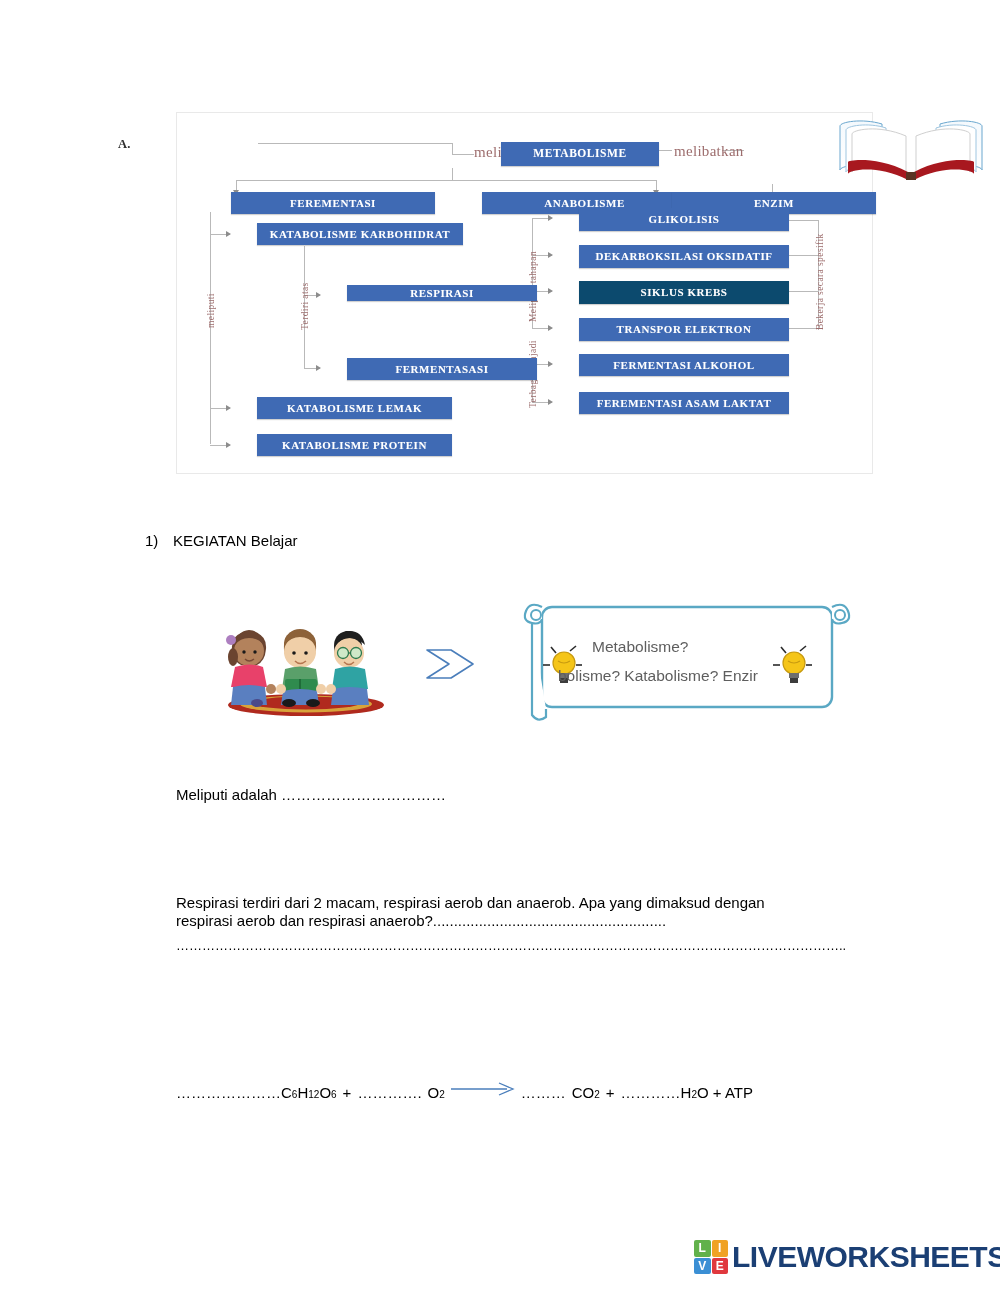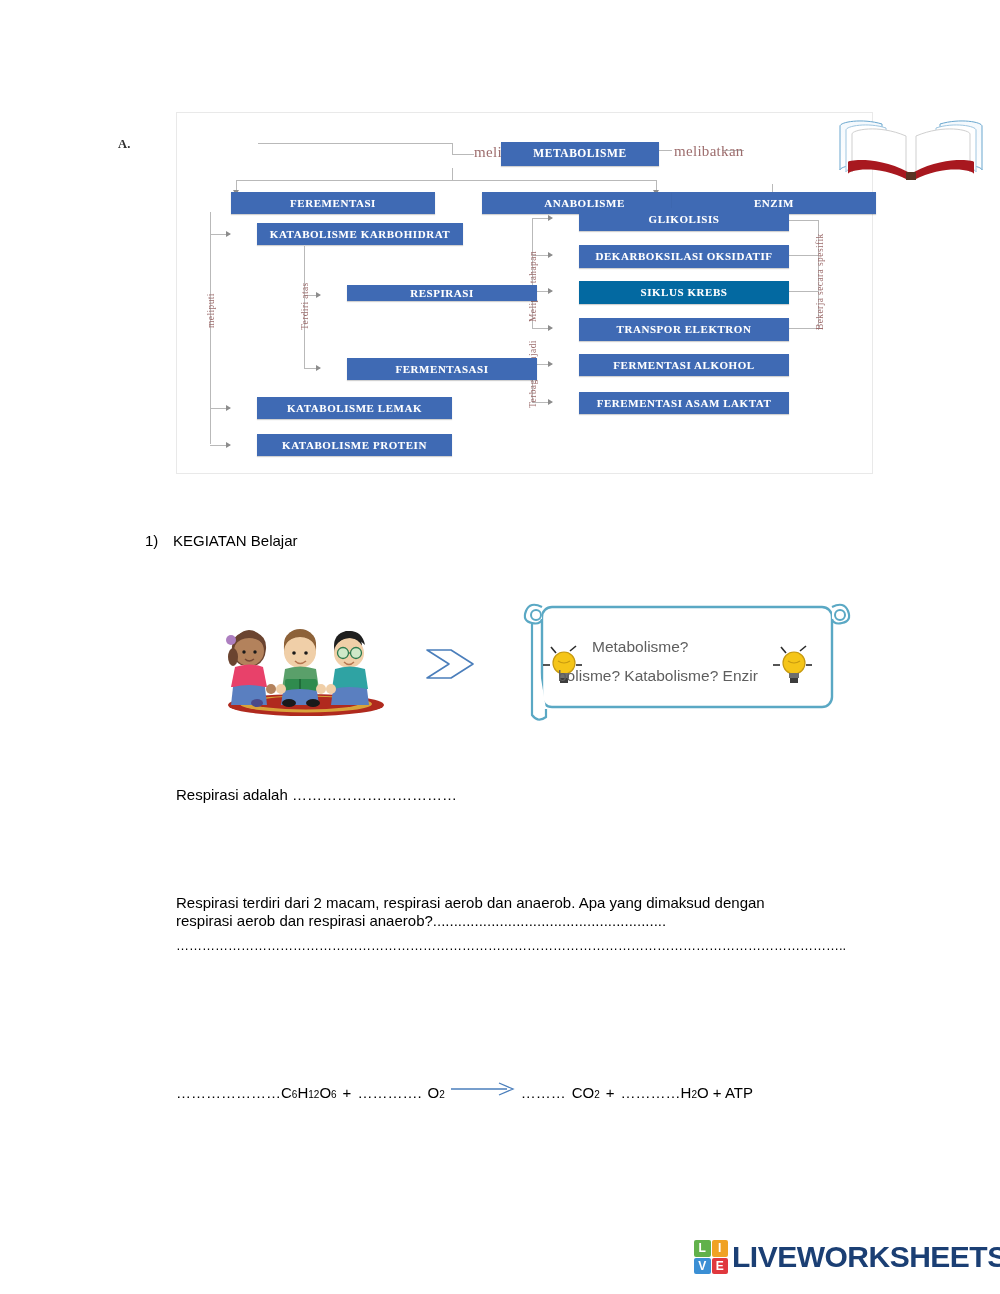--- a/index.html
+++ b/index.html
@@ -368,21 +368,21 @@
     <div class="node" style="left: 202px; top: 246px; width: 190px; height: 22px; font-size: 11px; background: rgb(63, 106, 180); color: rgb(255, 255, 255);">FERMENTASASI</div>
 
     <div class="node" style="left: 112px; top: 285px; width: 195px; height: 22px; font-size: 11px; background: rgb(63, 106, 180); color: rgb(255, 255, 255);">KATABOLISME LEMAK</div>
 
     <div class="node" style="left: 112px; top: 322px; width: 195px; height: 22px; font-size: 11px; background: rgb(63, 106, 180); color: rgb(255, 255, 255);">KATABOLISME PROTEIN</div>
 
     <div class="node" style="left: 434px; top: 96px; width: 210px; height: 23px; font-size: 11px; background: rgb(63, 106, 180); color: rgb(255, 255, 255);">GLIKOLISIS</div>
 
     <div class="node" style="left: 434px; top: 133px; width: 210px; height: 23px; font-size: 11px; background: rgb(63, 106, 180); color: rgb(255, 255, 255);">DEKARBOKSILASI OKSIDATIF</div>
 
-    <div class="node" style="left: 434px; top: 169px; width: 210px; height: 23px; font-size: 11px; background: #0369a1; color: rgb(255, 255, 255);">SIKLUS KREBS</div>
+    <div class="node" style="left: 434px; top: 169px; width: 210px; height: 23px; font-size: 11px; background: #0c4a6e; color: rgb(255, 255, 255);">SIKLUS KREBS</div>
 
     <div class="node" style="left: 434px; top: 206px; width: 210px; height: 23px; font-size: 11px; background: rgb(63, 106, 180); color: rgb(255, 255, 255);">TRANSPOR ELEKTRON</div>
 
     <div class="node" style="left: 434px; top: 242px; width: 210px; height: 22px; font-size: 11px; background: rgb(63, 106, 180); color: rgb(255, 255, 255);">FERMENTASI ALKOHOL</div>
 
     <div class="node" style="left: 434px; top: 280px; width: 210px; height: 22px; font-size: 11px; background: rgb(63, 106, 180); color: rgb(255, 255, 255);">FEREMENTASI ASAM LAKTAT</div>
   </div>
 
   <div id="kegiatan-row">
     <span class="num">1)</span><span>KEGIATAN Belajar</span>
@@ -480,21 +480,21 @@
           <path d="M-2 -2 q6 4 12 0" stroke="#c79a10" stroke-width="1.2" fill="none"></path>
           <rect x="-1" y="10" width="10" height="5" fill="#6e6e6e"></rect>
           <rect x="0" y="15" width="8" height="5" fill="#3c3c3c"></rect>
         </g>
       </svg>
       <div class="scroll-line" id="scroll-line-1">Metabolisme?</div>
       <div class="scroll-line" id="scroll-line-2">bolisme? Katabolisme? Enzir</div>
     </div>
   </div>
 
-  <div class="doc-text" style="left:176px; top:783px; width:600px;">Respirasi adalah ……………………………</div>
+  <div class="doc-text" style="left:176px; top:783px; width:600px;">Meliputi adalah ……………………………</div>
 
   <div class="doc-text" style="left:176px; top:883px; width:660px;margin-top:8px;">Respirasi terdiri dari 2 macam, respirasi aerob dan anaerob. Apa yang dimaksud dengan</div>
   <div class="doc-text" style="left:176px; top:909px; width:660px;">respirasi aerob dan respirasi anaerob?........................................................</div>
   <div class="doc-text" style="left:176px; top:935px; width:680px; font-size:13px;">………………………………………………………………………………………………………………………………………..</div>
 
 
   <div id="equation-line">
     <span>…………………</span>
       <span>C</span>
       <sub>6</sub>

